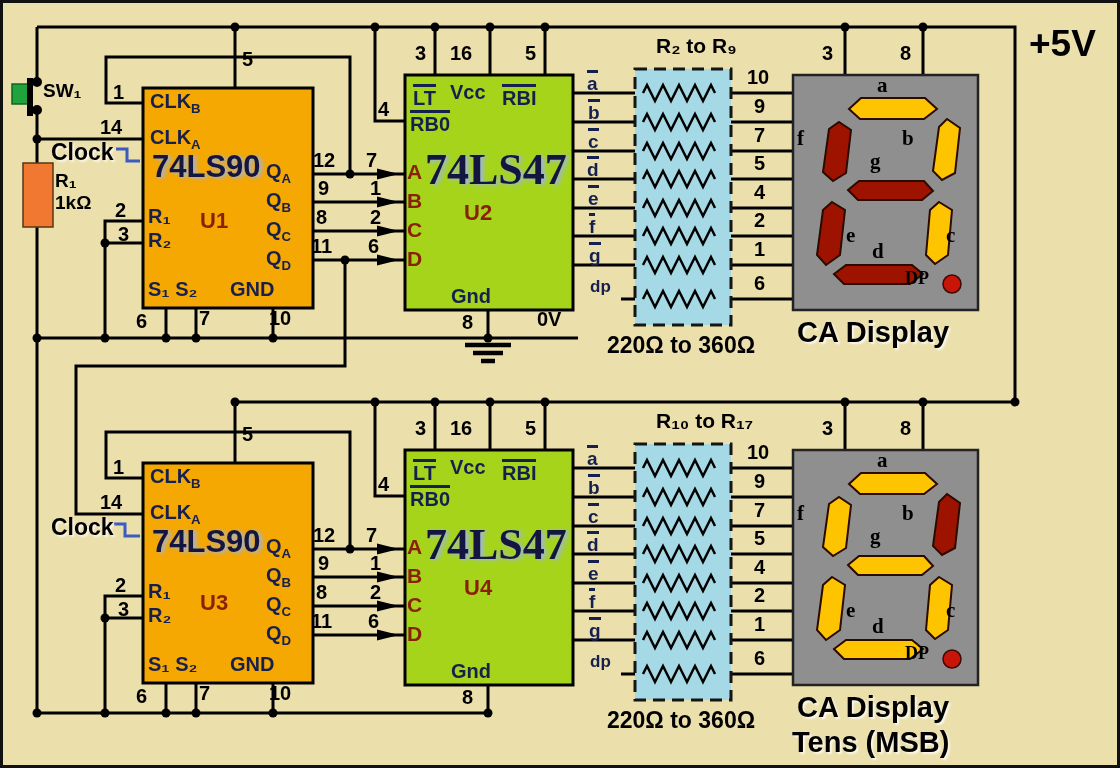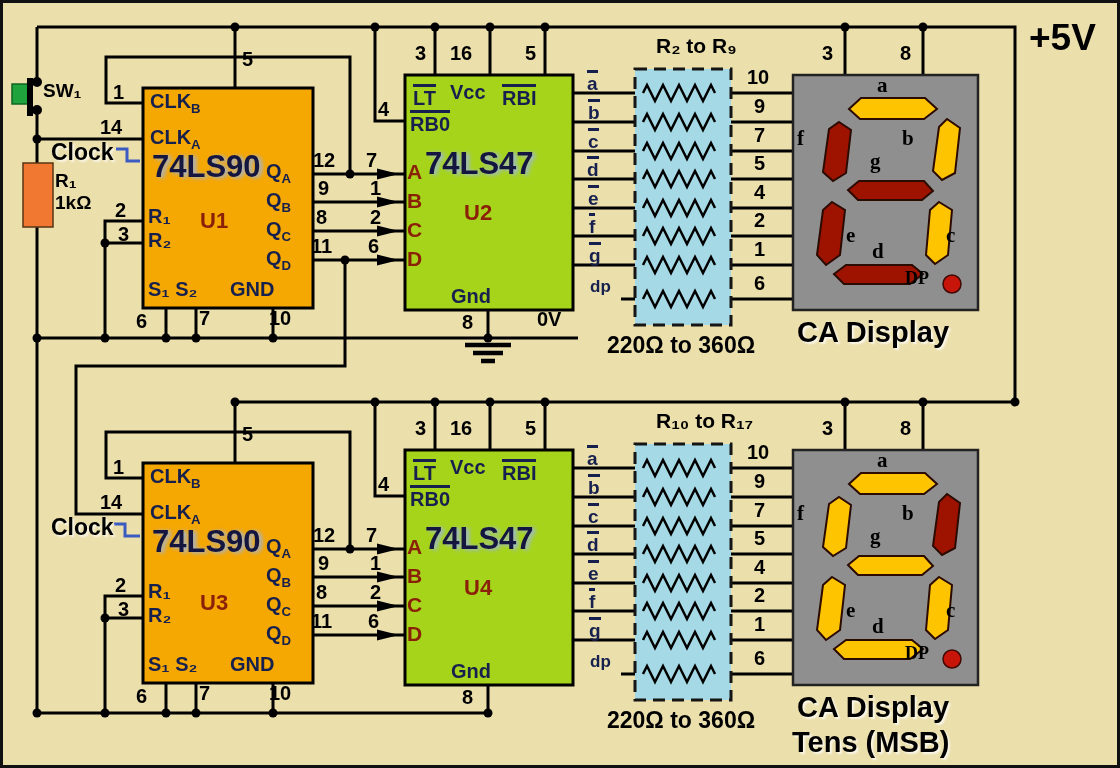--- a/index.html
+++ b/index.html
@@ -8,21 +8,21 @@
          font-family:"Liberation Sans",sans-serif;}
   svg{position:absolute;left:0;top:0;}
   .sec{position:absolute;left:0;top:0;width:1120px;height:768px;pointer-events:none;}
   .s2{top:375px;}
   .L{position:absolute;font-weight:bold;white-space:nowrap;line-height:1.02;
      font-size:20px;color:#000;}
   .pinnum{font-size:20px;}
   .icpin{color:var(--pin_text);font-size:20px;}
   .part{font-size:31px;font-weight:900;color:#14163F;letter-spacing:0px;
         text-shadow:3px 1px 4px #9db6e4;}
-  .part47{font-size:31px;}
+  .part47{font-size:44px;font-family:Liberation Serif, serif;}
   .ref{color:var(--ref_text);font-size:22px;}
   .inlet{color:var(--ref_text);font-size:21px;}
   .ov{display:inline-block;border-top:3px solid var(--pin_text);padding-top:1px;line-height:1;}
   .outl{color:var(--pin_text);font-size:19px;}
   .dp{font-size:17px;}
   .rtitle{font-size:21px;margin-left:16px;}
   .rvalue{font-size:23px;}
   .cap{font-size:29px;text-shadow:2px 2px 2px rgba(255,255,255,.75);}
   .segl{font-family:"Liberation Serif",serif;font-size:21px;}
   .dpl{font-family:"Liberation Serif",serif;font-size:18px;}
@@ -282,21 +282,21 @@
   <div class="L segl" style="left:943px;top:222px">c</div>
   <div class="L dpl" style="left:902px;top:266px">DP</div>
   <div class="L cap" style="left:794px;top:315px">CA Display</div>
 
   <div class="L clockl lck" style="left:48px;top:138px">Clock</div>
   <div class="L small19 o1" style="left:40px;top:78px">SW₁</div>
   <div class="L small19 o1" style="left:52px;top:168px">R₁</div>
   <div class="L small19 o1" style="left:52px;top:190px">1kΩ</div>
 </div>
 
-<div class="L v5" style="left:1026px;top:16px">+5V</div>
+<div class="L v5" style="left:1026px;top:22px">+5V</div>
 
 <div class="sec s2" id="sec1">
 
   <div class="L pinnum" style="left:110px;top:79px">1</div>
   <div class="L pinnum" style="left:97px;top:114px">14</div>
   <div class="L pinnum lv5" style="left:239px;top:46px">5</div>
   <div class="L pinnum" style="left:112px;top:197px">2</div>
   <div class="L pinnum" style="left:115px;top:221px">3</div>
   <div class="L pinnum" style="left:133px;top:308px">6</div>
   <div class="L pinnum" style="left:196px;top:305px">7</div>

